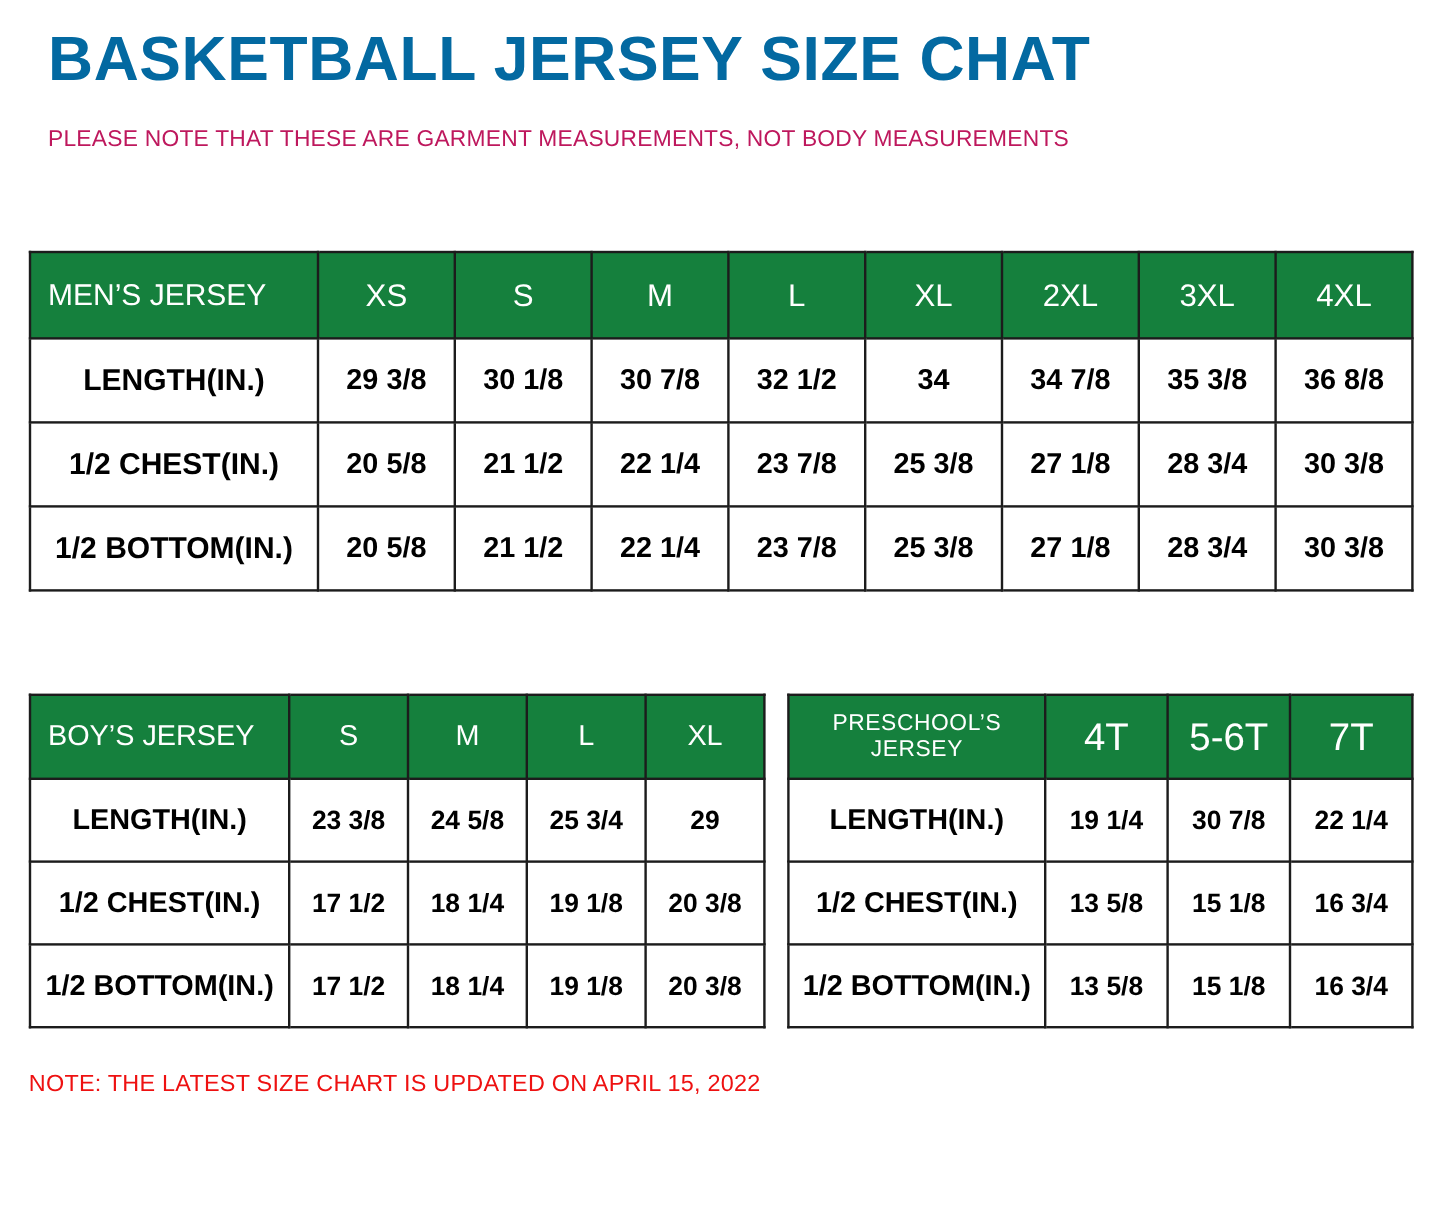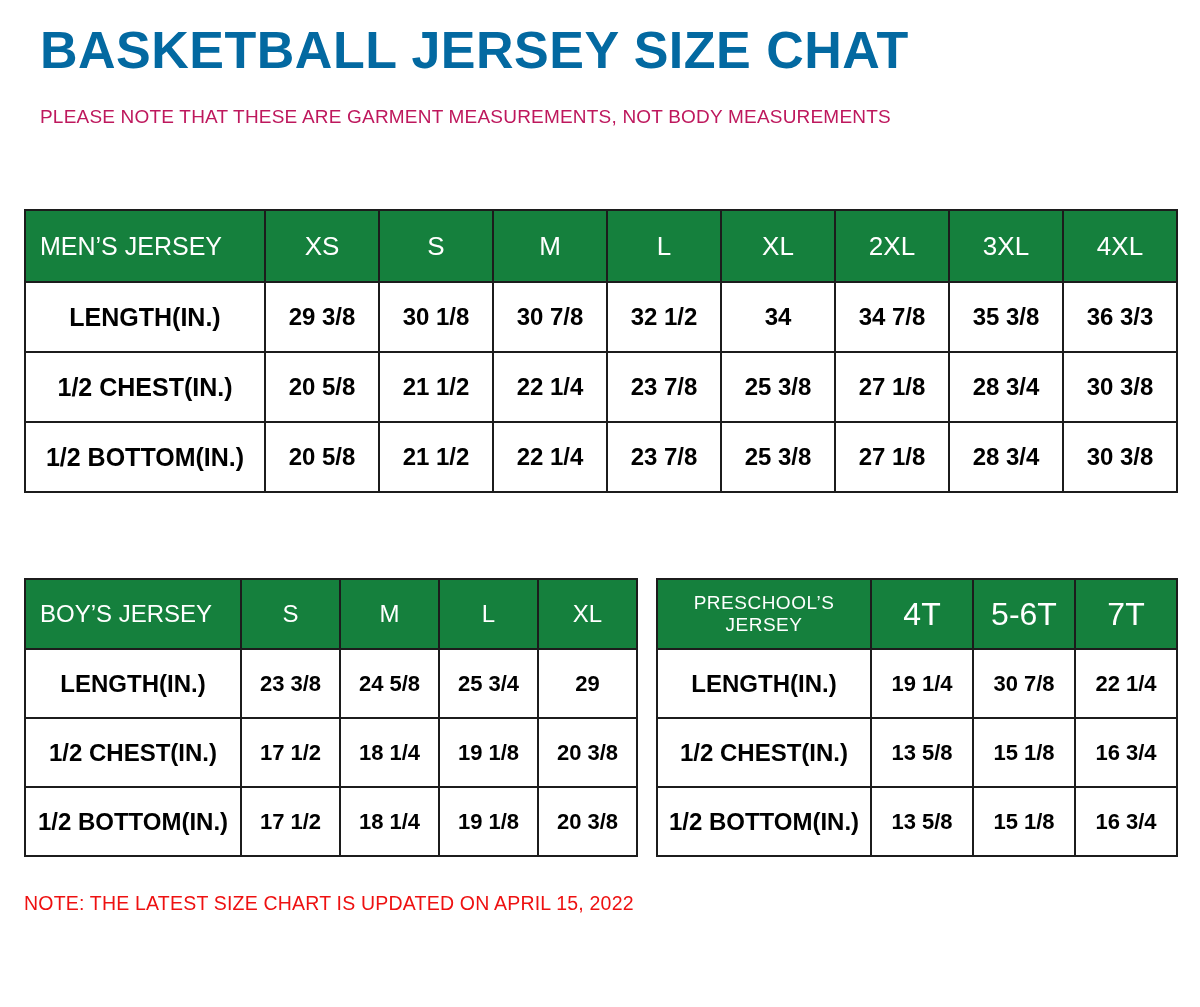--- a/index.html
+++ b/index.html
@@ -178,21 +178,21 @@
     <tbody>
       <tr>
         <td class="rowlabel">LENGTH(IN.)</td>
         <td>29  3/8</td>
         <td>30  1/8</td>
         <td>30  7/8</td>
         <td>32  1/2</td>
         <td>34</td>
         <td>34  7/8</td>
         <td>35  3/8</td>
-        <td>36  3/3</td>
+        <td>36  8/8</td>
       </tr>
       <tr>
         <td class="rowlabel">1/2  CHEST(IN.)</td>
         <td>20  5/8</td>
         <td>21  1/2</td>
         <td>22  1/4</td>
         <td>23  7/8</td>
         <td>25  3/8</td>
         <td>27  1/8</td>
         <td>28  3/4</td>

